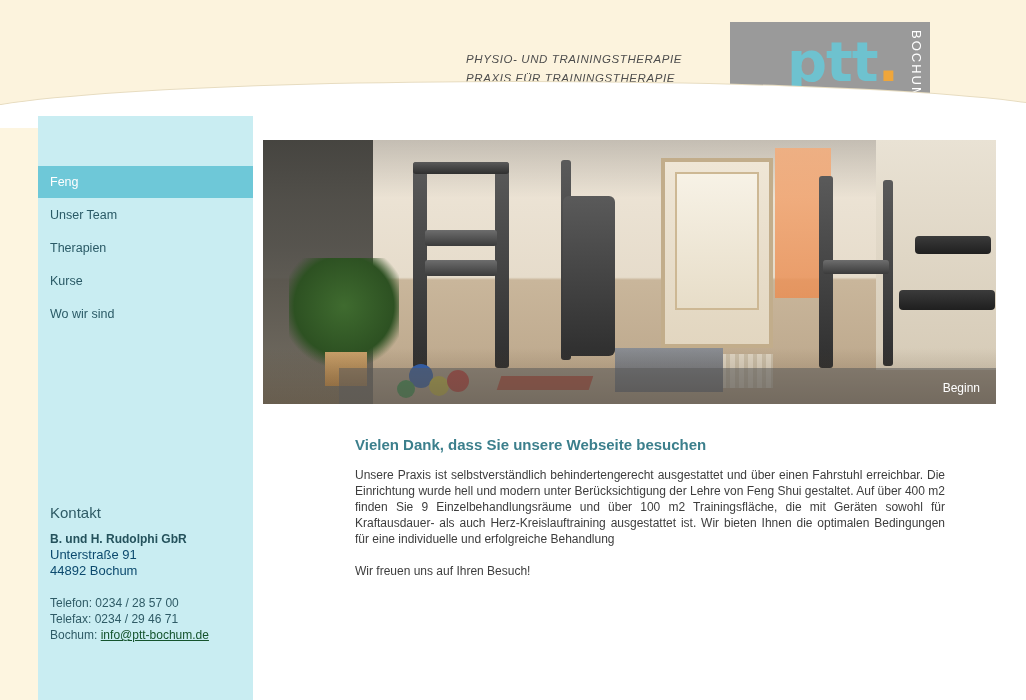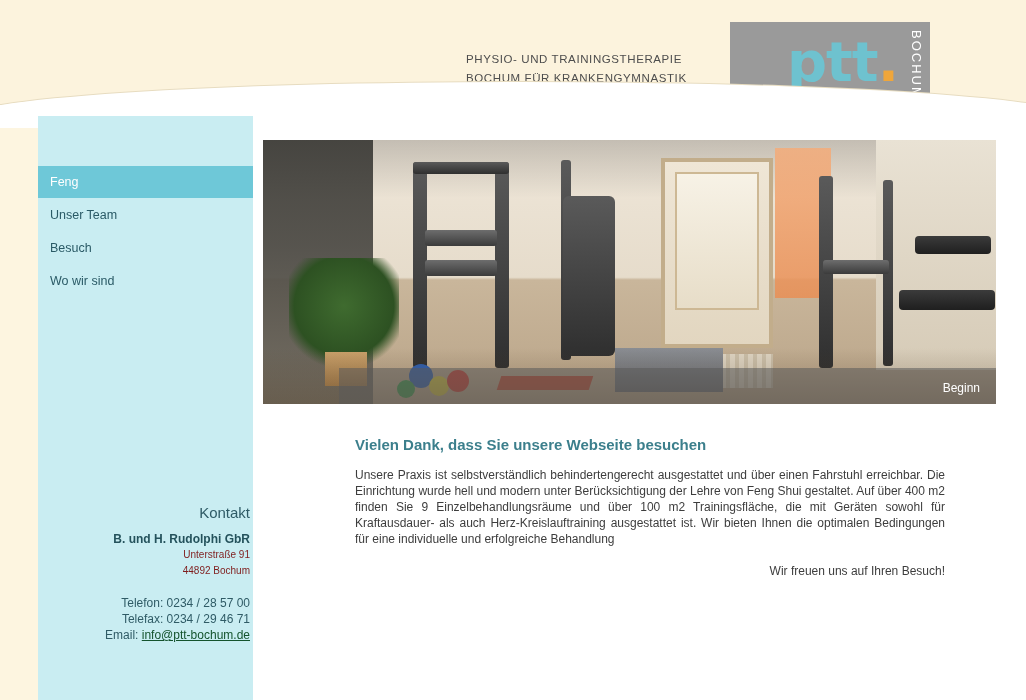--- a/index.html
+++ b/index.html
@@ -84,20 +84,21 @@
     position: absolute;
     right: 300px;
     top: 50px;
     text-align: left;
     width: 260px;
     color: #4d4d4d;
     font-size: 11.5px;
     letter-spacing: 0.6px;
     line-height: 19px;
     font-family: "Liberation Sans", sans-serif;
+    font-style: italic;
   }
 
   
   .sidebar {
     position: absolute;
     left: 38px;
     top: 116px;
     width: 215px;
     height: 584px;
     background: #c9edf2;
@@ -119,32 +120,31 @@
   }
   .nav-item.active {
     background: #6ec8d8;
     color: #ffffff;
   }
   .sidebar-section {
     position: absolute;
     left: 12px;
     width: 200px;
     color: #2f5b66;
-    text-align: right;
   }
   .sec-title {
     font-size: 15px;
     color: #2f5b66;
     margin-bottom: 10px;
     font-family: "Liberation Sans", sans-serif;
   }
   .kontakt { top: 388px; }
   .oeffnung { top: 558px; margin-top: 40px; }
   .addr-name { font-weight: bold; font-size: 12px; line-height: 16px; color:#24525c; }
-  .addr-line { font-size: 10px; line-height: 16px; color:#7f1d1d; }
+  .addr-line { font-size: 13px; line-height: 16px; color:#0c4a6e; }
   .contact-gap { height: 16px; }
   .contact-line { font-size: 12px; line-height: 16px; color:#2f5b66; }
   .contact-line a { color: #14532d; text-decoration: underline; }
 
   
   .main {
     position: absolute;
     left: 253px;
     top: 116px;
     width: 773px;
@@ -278,58 +278,59 @@
     color: #3c7f8c;
     font-family: "Liberation Sans", sans-serif;
   }
   .content p {
     margin: 0 0 16px 0;
     font-size: 12px;
     line-height: 16px;
     color: #3d3d3d;
     text-align: justify;
   }
-  .content p.last { text-align: right; }
+  .content p.last { text-align: left; }
 </style>
 </head>
 <body>
 
 <div id="page">
 
   <div class="header">
     <div class="logo-block">
       <div class="logo-mark">
         <span class="logo-ptt"><span>ptt</span><span class="dot">.</span></span>
         <span class="logo-bochum">BOCHUM</span>
       </div>
     </div>
     <div class="logo-tagline">
       <div>PHYSIO- UND TRAININGSTHERAPIE</div>
-      <div>BOCHUM FÜR KRANKENGYMNASTIK</div>
+      <div>PRAXIS FÜR TRAININGSTHERAPIE</div>
     </div>
     <div class="header-curve"></div>
   </div>
 
   <div class="sidebar">
     <div class="nav">
       <div class="nav-item active">Feng</div>
       <div class="nav-item">Unser Team</div>
-      <div class="nav-item">Besuch</div>
+      <div class="nav-item">Therapien</div>
+      <div class="nav-item">Kurse</div>
       <div class="nav-item">Wo wir sind</div>
     </div>
 
     <div class="sidebar-section kontakt">
       <div class="sec-title">Kontakt</div>
       <div class="addr-name">B. und H. Rudolphi GbR</div>
       <div class="addr-line">Unterstraße 91</div>
       <div class="addr-line">44892 Bochum</div>
       <div class="contact-gap"></div>
       <div class="contact-line">Telefon: 0234 / 28 57 00</div>
       <div class="contact-line">Telefax: 0234 / 29 46 71</div>
-      <div class="contact-line"><span>Email: </span><a href="#">info@ptt-bochum.de</a></div>
+      <div class="contact-line"><span>Bochum: </span><a href="#">info@ptt-bochum.de</a></div>
     </div>
 
     <div class="sidebar-section oeffnung">
       <div class="sec-title">Öffnungszeiten</div>
     </div>
   </div>
 
   <div class="main">
 
     <div class="hero">

